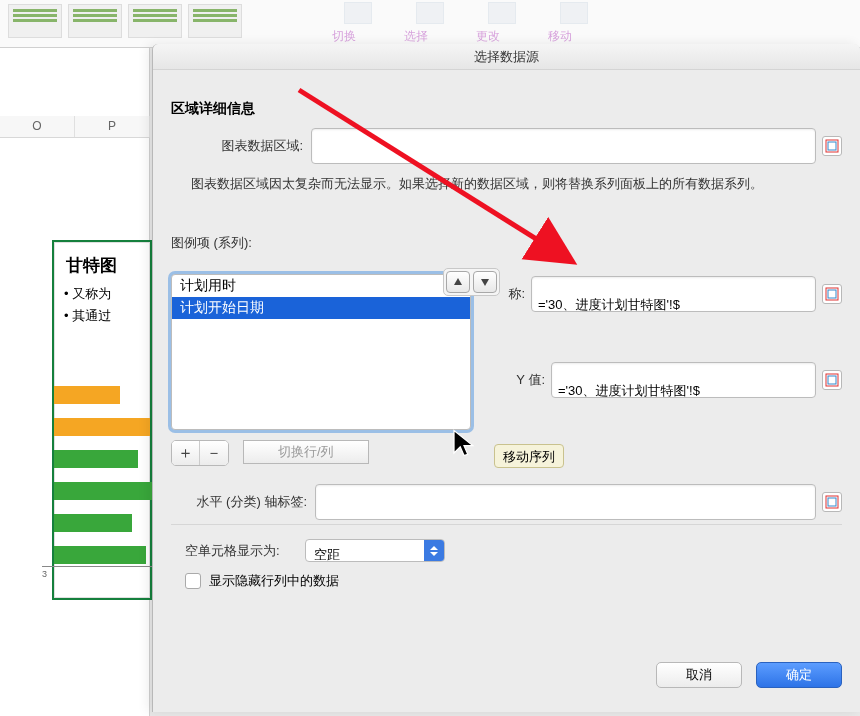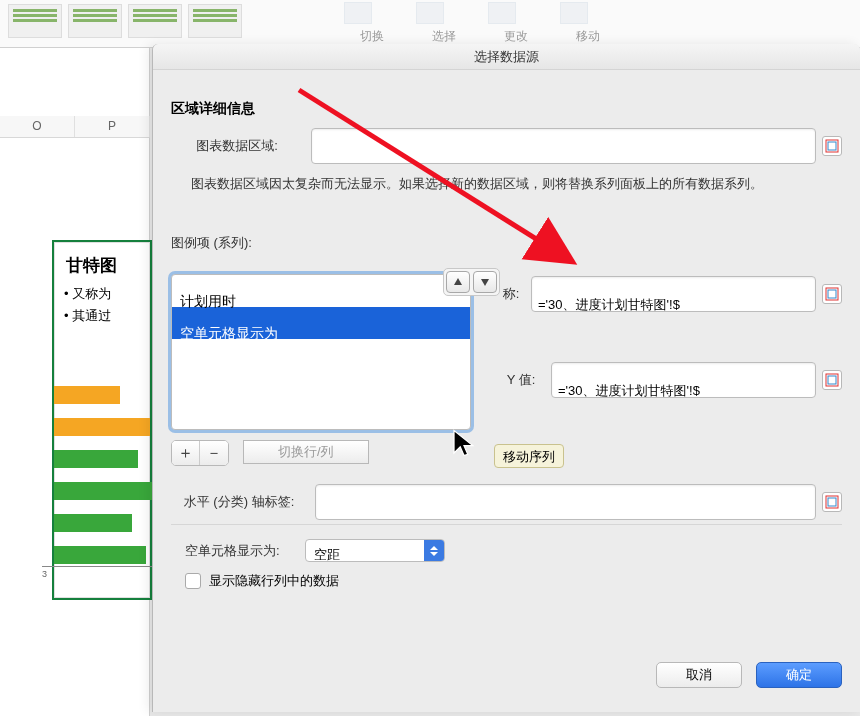--- a/index.html
+++ b/index.html
@@ -26,21 +26,21 @@
   }
   .rt {
     width: 54px; height: 34px; background: #f0f0f0; border: 1px solid #ddd;
     display: flex; flex-direction: column; gap: 2px; padding: 4px;
   }
   .rt div { height: 3px; background: #88b56a; }
   .ribbon-icons {
     position: absolute; right: 260px; top: 2px; display: flex; gap: 20px;
   }
   .ric {
-    width: 52px; text-align: right; color: #000000; font-size: 12px;
+    width: 52px; text-align: left; color: #a21caf; font-size: 12px;
     opacity: 0.4;
   }
   .ric .sq {
     width: 28px; height: 22px; background: #dfe6ec; margin: 0 auto 4px;
     border: 1px solid #c8d4df;
   }
 
   
   .sheet {
     position: absolute; left: 0; top: 48px; width: 150px; height: 668px;
@@ -96,21 +96,21 @@
     border-radius: 6px 6px 0 0;
   }
 
   .section {
     position: absolute; left: 18px; right: 18px;
     border-top: 1px solid #d6d6d6; padding-top: 14px;
   }
   .section h5 { font-size: 14px; font-weight: bold; margin-bottom: 10px; }
 
   .row { display: flex; align-items: center; margin-bottom: 10px; }
-  .lbl { color: #333; font-size: 13px; text-align: center; }
+  .lbl { color: #333; font-size: 13px; text-align: right; }
   .txt {
     flex: 1; height: 23px; background: #fff; border: 1px solid #bcbcbc;
     border-radius: 4px; padding: 17px 6px; font-size: 13px;
     box-shadow: inset 0 1px 2px rgba(0,0,0,.08);
     white-space: nowrap; overflow: hidden; line-height: 21px;
   }
   .refbtn {
     width: 20px; height: 20px; margin-left: 6px;
     border: 1px solid #b8b8b8; border-radius: 3px; background: #fff;
     display: flex; align-items: center; justify-content: center;
@@ -121,21 +121,21 @@
   .info {
     font-size: 13px; color: #333; line-height: 1.55; margin: 8px 0 0 20px;
   }
 
   .listbox {
     width: 300px; height: 156px; background: #fff;
     border: 1px solid #bcbcbc; border-radius: 4px;
     box-shadow: 0 0 0 3px #9bbfe6; overflow: hidden;
   }
   .listbox .itm {
-    height: 22px; line-height: 21px; font-size: 14px; padding: 16px 8px;
+    height: 22px; line-height: 21px; font-size: 14px; padding: 0 8px;
   }
   .listbox .itm.sel { background: #1a63d9; color: #fff; }
 
   .arrowbtns {
     position: absolute; left: 272px; top: -6px; display: flex; gap: 3px;
     background: #f5f5f5; border-radius: 5px; padding: 2px;
     border: 1px solid #c8c8c8;
   }
   .abtn {
     width: 24px; height: 22px; background: linear-gradient(#fff,#e8e8e8);
@@ -299,21 +299,21 @@
           <svg width="10" height="10">
               <path d="M1 2 L9 2 L5 9 Z" fill="#444"></path>
             </svg>
         </div>
       </div>
 
       <div style="display:flex; gap:26px; margin-top:22px;">
         <div>
           <div class="listbox">
             <div class="itm">计划用时</div>
-            <div class="itm sel">空单元格显示为</div>
+            <div class="itm sel">计划开始日期</div>
           </div>
           <div style="display:flex; gap:14px; margin-top:10px;">
             <div class="plusminus">
               <button>＋</button>
               <button>－</button>
             </div>
             <button class="switchbtn">切换行/列</button>
           </div>
         </div>
 

